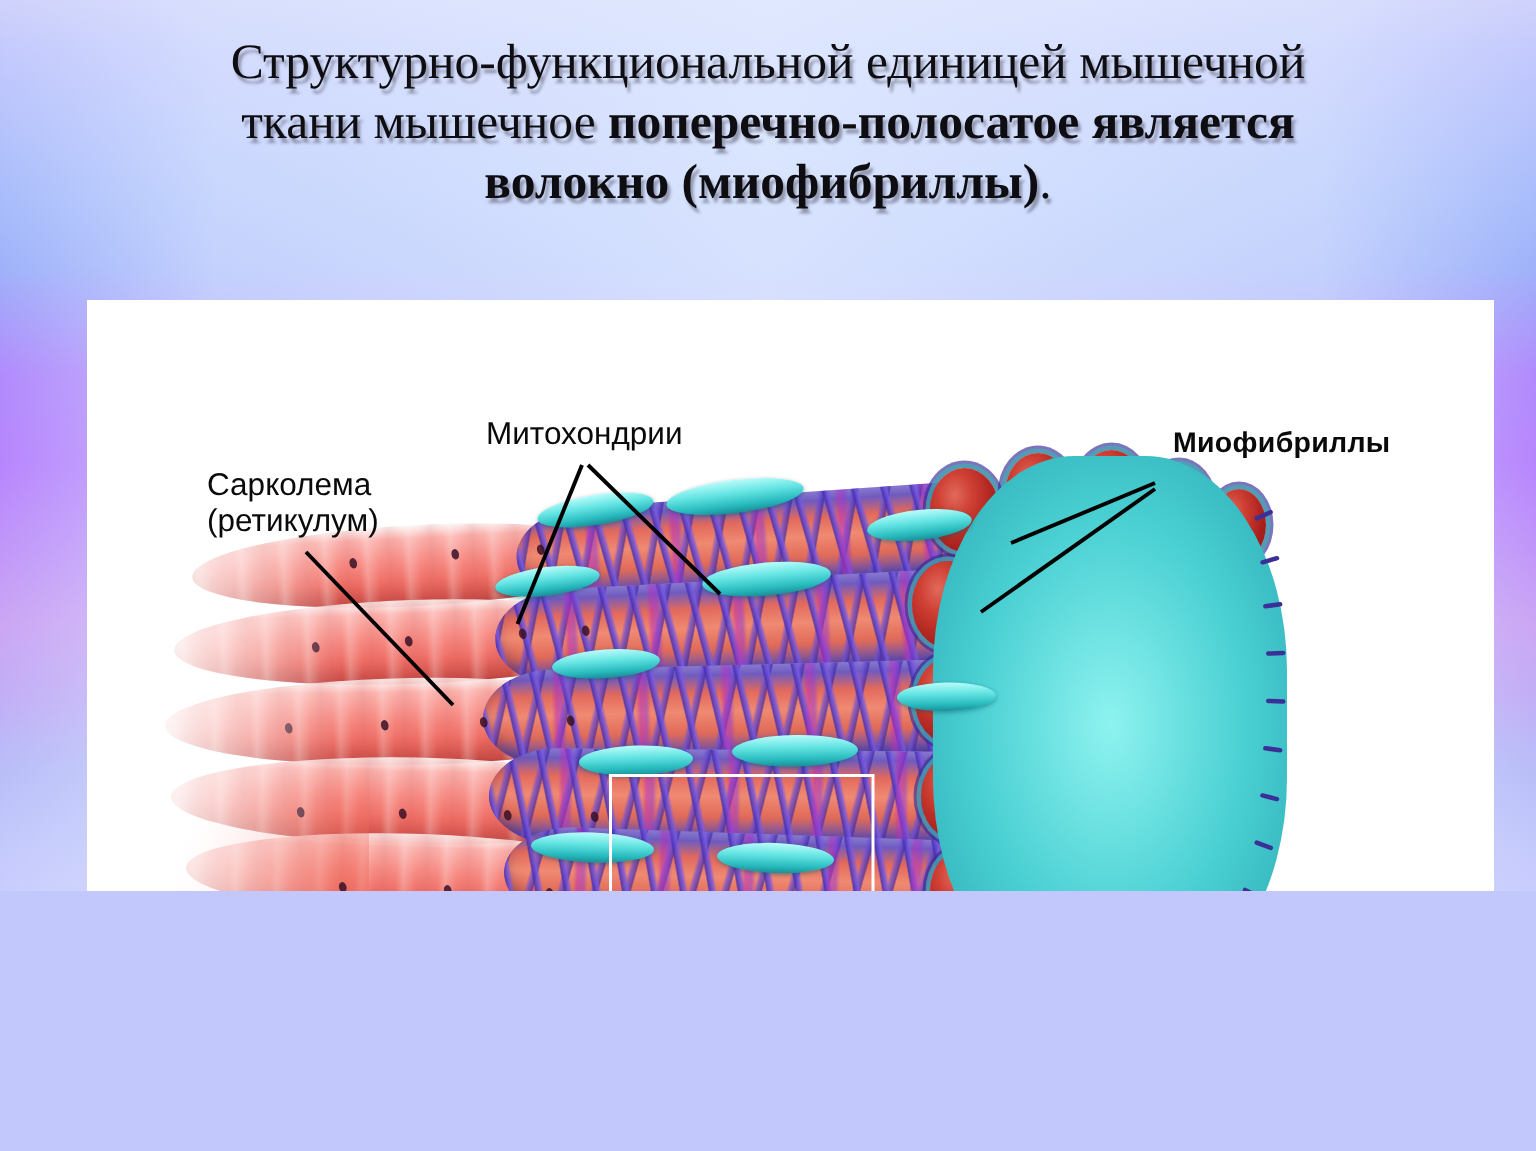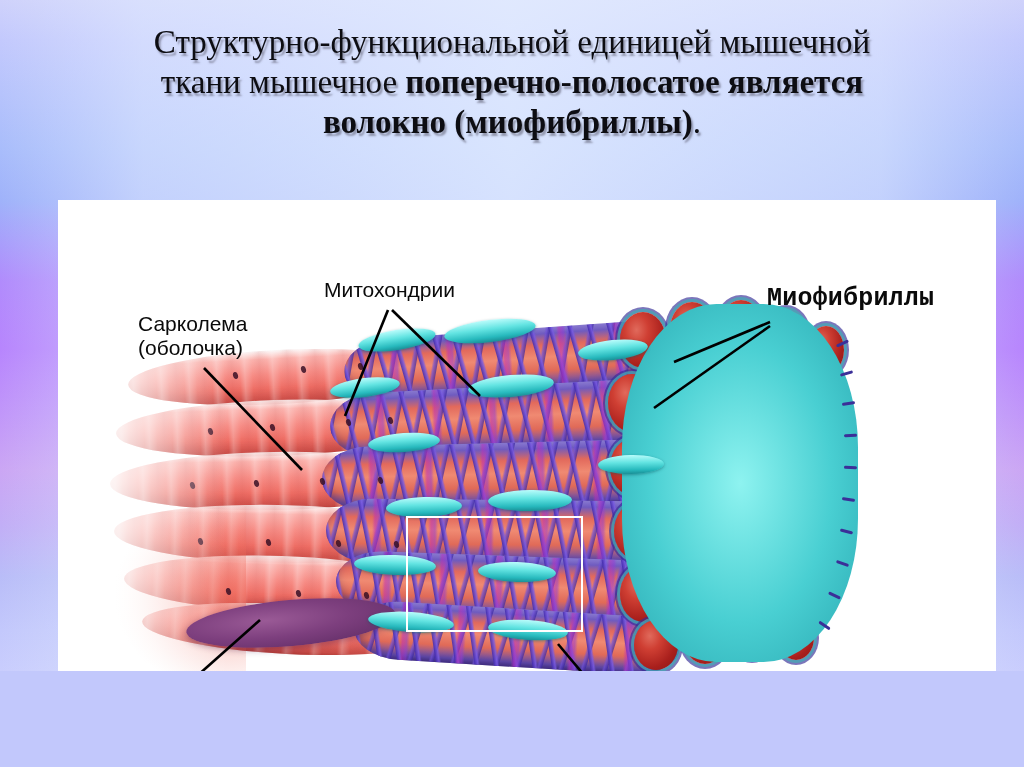--- a/index.html
+++ b/index.html
@@ -15,21 +15,21 @@
     font-family: "Liberation Sans", sans-serif;
     background: #c2c8fc;
     position: relative;
   }
 
   
   #slide {
     position: absolute;
     inset: 0;
     width: 1024px;
-    height: 671px;
+    height: 594px;
     background:
       linear-gradient(180deg,
         #cfd2fb   0%,
         #c3c9fd   6%,
         #a9bdfb  22%,
         #9fb2fa  30%,
         #b18bfc  42%,
         #b785fd  52%,
         #c197f9  62%,
         #cba6f4  70%,
@@ -96,21 +96,21 @@
     font-family: "Liberation Sans", "DejaVu Sans", sans-serif;
     color: #0a0a0a;
     line-height: 1.14;
     white-space: pre;
     z-index: 30;
   }
 
   #lbl-title     { left: 62px;  top: 14px;  font-size: 23px; font-weight: 700; letter-spacing: .3px; }
   #lbl-sarcolemma{ left: 80px;  top: 112px; font-size: 21px; }
   #lbl-mito      { left: 266px; top: 78px;  font-size: 21px; }
-  #lbl-myofib    { left: 709px; top: 85px;  font-size: 25px; font-weight: 700; letter-spacing: .2px; font-family: Liberation Mono, monospace; }
+  #lbl-myofib    { left: 724px; top: 85px;  font-size: 19px; font-weight: 700; letter-spacing: .2px; }
   #lbl-nucleus   { left: 72px;  top: 505px; font-size: 21px; }
   #lbl-sr        { left: 558px; top: 480px; font-size: 20px; }
 
   
   #leaders { position: absolute; inset: 0; z-index: 25; pointer-events: none; }
 
   
   #illus { position: absolute; inset: 0; z-index: 10; }
 
   
@@ -402,19 +402,19 @@
 
       <line x1="712" y1="122" x2="616" y2="162" stroke="#000" stroke-width="2.6"></line>
       <line x1="712" y1="126" x2="596" y2="208" stroke="#000" stroke-width="2.6"></line>
 
       <line x1="112" y1="500" x2="202" y2="420" stroke="#000" stroke-width="2.6"></line>
 
       <line x1="552" y1="506" x2="500" y2="444" stroke="#000" stroke-width="2.6"></line>
     </svg>
 
     <div class="fig-label" id="lbl-sarcolemma">Сарколема
-(оболочка)</div>
+(ретикулум)</div>
     <div class="fig-label" id="lbl-mito">Митохондрии</div>
     <div class="fig-label" id="lbl-myofib">Миофибриллы</div>
     <div class="fig-label" id="lbl-nucleus">Ядро</div>
 
   </div>
 </div>
 
 </body></html>

